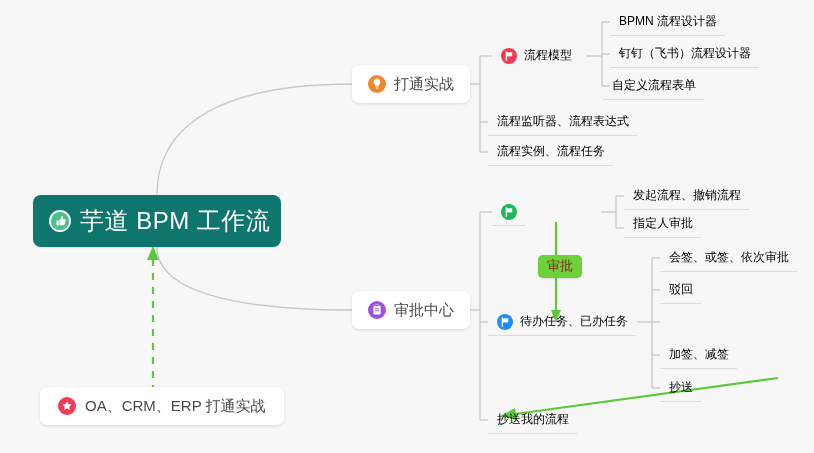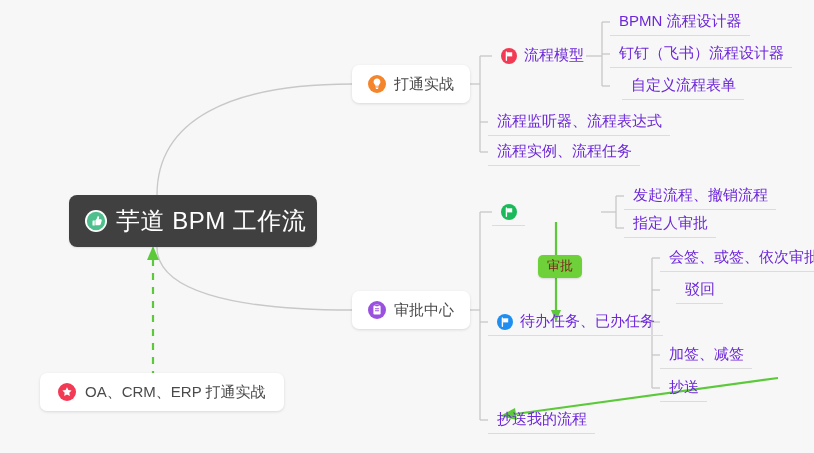--- a/index.html
+++ b/index.html
@@ -12,25 +12,24 @@
   }
   #canvas{position:absolute;inset:0;width:814px;height:453px;}
   svg.links{position:absolute;left:0;top:0;width:814px;height:453px;pointer-events:none;}
 
   
   .node{position:absolute;display:flex;align-items:center;white-space:nowrap;}
 
   
   .root{
     left:33px;top:195px;width:248px;height:52px;
-    background:#404040;border-radius:8px;
+    background:#0f766e;border-radius:8px;
     box-shadow:0 1px 2px rgba(0,0,0,.10);
     padding:0 16px;box-sizing:border-box;
     gap:9px;
-    margin-left:36px;
   }
   .root .label{color:#ffffff;font-size:24px;letter-spacing:.5px;}
 
   
   .card{
     background:#ffffff;border-radius:7px;
     box-shadow:0 1px 3px rgba(0,0,0,.12);
     height:38px;padding:0 16px;box-sizing:border-box;gap:8px;
   }
   .card .label{color:#4a4a4a;font-size:15px;}
@@ -38,21 +37,21 @@
   
   .card-wide{height:38px;padding:0 18px;gap:9px;}
   .card-wide .label{color:#4a4a4a;font-size:15px;}
 
   
   .uline{
     border-bottom:1px solid #dcdcdc;
     height:28px;padding:0 8px 0 9px;box-sizing:border-box;
     gap:7px;
   }
-  .uline .label{color:#6d28d9;font-size:15px;}
+  .uline .label{color:#000000;font-size:12px;}
   .uline.noline{border-bottom:1px solid transparent;}
 
   
   .ic{display:inline-block;flex:0 0 auto;line-height:0;}
   .ic svg{display:block;}
 
   
   .tag{
     position:absolute;background:#6fd13a;border-radius:5px;
     color:#7f1d1d;font-size:13px;
@@ -151,21 +150,21 @@
     </span>
     <span class="label">流程模型</span>
   </div>
 
   <div class="node uline" style="left:610px;top:8px;">
     <span class="label">BPMN 流程设计器</span>
   </div>
   <div class="node uline" style="left:610px;top:40px;">
     <span class="label">钉钉（飞书）流程设计器</span>
   </div>
-  <div class="node uline" style="left:622px;top:72px;">
+  <div class="node uline" style="left:603px;top:72px;">
     <span class="label">自定义流程表单</span>
   </div>
 
   <div class="node uline" style="left:488px;top:108px;">
     <span class="label">流程监听器、流程表达式</span>
   </div>
   <div class="node uline" style="left:488px;top:138px;">
     <span class="label">流程实例、流程任务</span>
   </div>
 
@@ -206,37 +205,37 @@
         <path d="M5.4 3.9v8.4" stroke="#fff" stroke-width="1.35" stroke-linecap="round"></path>
         <path d="M6.1 4.3h5.1v4.1H6.1z" fill="#fff"></path>
       </svg>
     </span>
     <span class="label">待办任务、已办任务</span>
   </div>
 
   <div class="node uline" style="left:660px;top:244px;">
     <span class="label">会签、或签、依次审批</span>
   </div>
-  <div class="node uline" style="left:676px;top:276px;font-family:Liberation Mono, monospace;">
+  <div class="node uline" style="left:660px;top:276px;font-family:Liberation Mono, monospace;">
     <span class="label">驳回</span>
   </div>
   <div class="node uline" style="left:660px;top:341px;">
     <span class="label">加签、减签</span>
   </div>
   <div class="node uline" style="left:660px;top:374px;">
     <span class="label">抄送</span>
   </div>
 
   <div class="node uline" style="left:488px;top:406px;">
     <span class="label">抄送我的流程</span>
   </div>
 
   <div class="tag" style="left:538px;top:255px;">审批</div>
 
-  <div class="node card card-wide" style="left:40px;top:373px;">
+  <div class="node card card-wide" style="left:40px;top:387px;">
     <span class="ic">
       <svg width="18" height="18" viewBox="0 0 18 18">
         <circle cx="9" cy="9" r="9" fill="#f23a54"></circle>
         <path d="M9 4.2l1.42 2.88 3.18.46-2.3 2.24.54 3.17L9 11.45l-2.84 1.5.54-3.17-2.3-2.24 3.18-.46z" fill="#fff"></path>
       </svg>
     </span>
     <span class="label">OA、CRM、ERP 打通实战</span>
   </div>
 
 </div>

